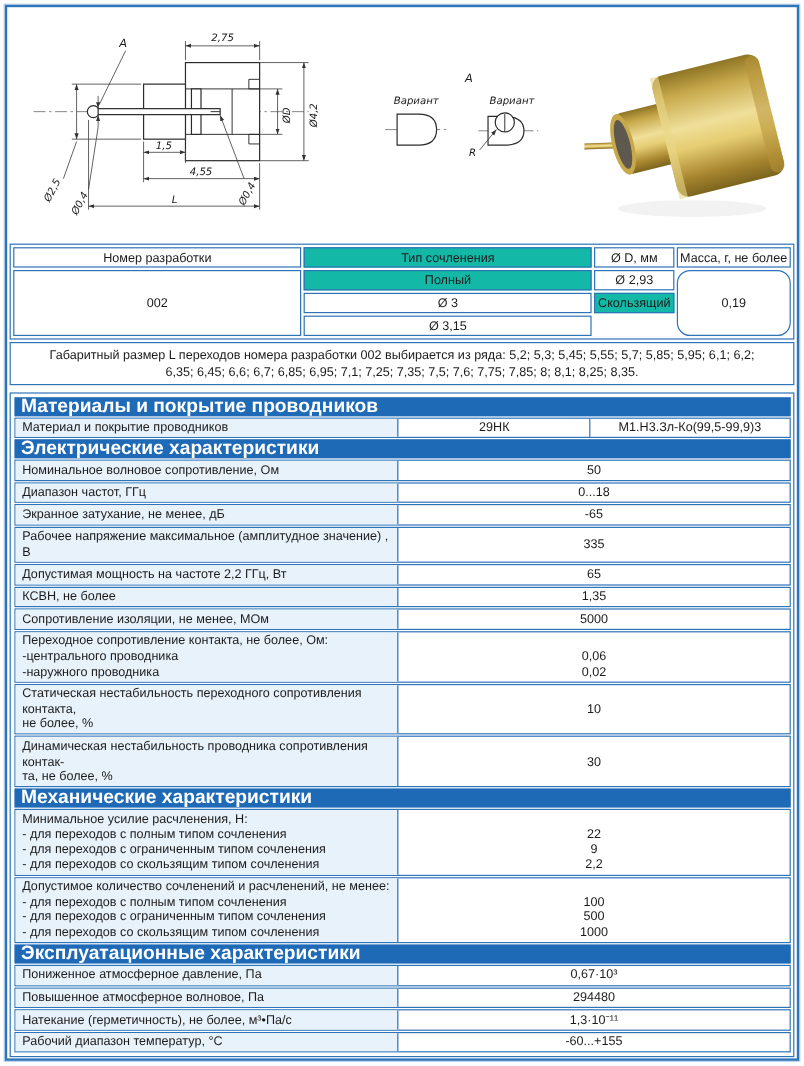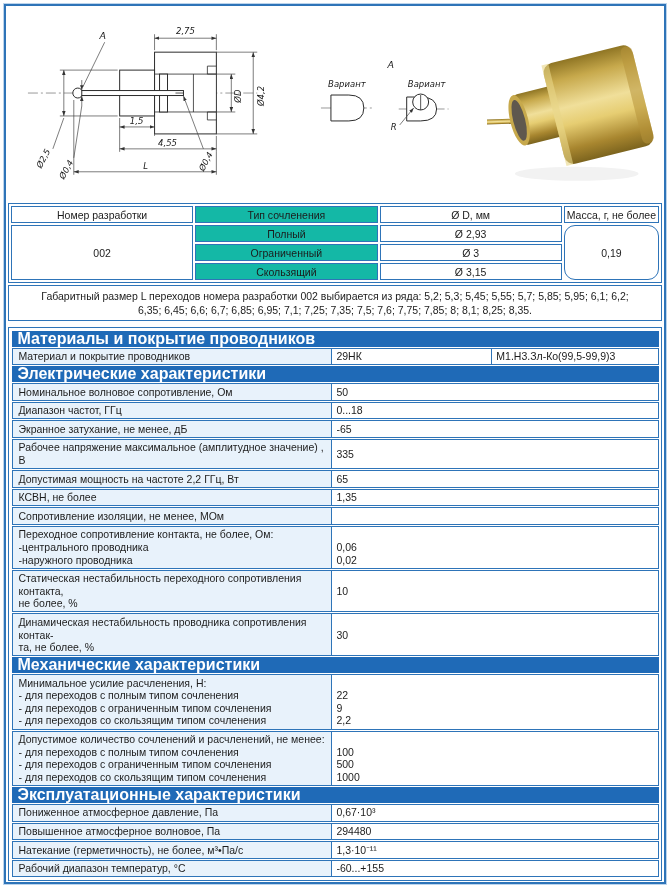--- a/index.html
+++ b/index.html
@@ -16,21 +16,21 @@
   .drawing-section { display:flex; height:197px; align-items:stretch; }
   .drawing-section svg { display:block; height:100%; }
   .ol { fill:#fff; stroke:#2b2b2b; stroke-width:1; }
   .thin { stroke:#2b2b2b; stroke-width:0.8; fill:none; }
   .cl { stroke:#555; stroke-width:0.6; stroke-dasharray:10 3 2 3; fill:none; }
   .dim { stroke:#444; stroke-width:0.7; fill:none; }
   .dt { font-family:"DejaVu Sans", sans-serif; font-style:italic; font-size:8.5px; fill:#1a1a1a; text-anchor:middle; }
   .dt2 { font-family:"DejaVu Sans", sans-serif; font-style:italic; font-size:9.5px; fill:#1a1a1a; text-anchor:middle; }
   
   .stable {
-    display:grid; grid-template-columns:repeat(3,1fr); gap:2px; padding:2px;
+    display:grid; grid-template-columns:repeat(2,1fr); gap:2px; padding:2px;
     border:1.3px solid #2e74b8;
   }
   .stable > div {
     border:1.2px solid #2e74b8; min-height:13px; display:flex; align-items:center;
     justify-content:center; font-size:10.5px; padding:1px 2px; background:#fff; text-align:center;
   }
   .stable .blue-cell { background:#14b8a6; }
   .stable .dev  { grid-column:1; grid-row:2 / span 3; }
   .stable .mass { grid-column:4; grid-row:2 / span 3;border-radius:11px; }
   .note-box {
@@ -42,21 +42,21 @@
   .sec {
     background:#1f6ab7; color:#fff; font-weight:bold; font-size:16px;
     padding:2px 6px; margin:1px; line-height:12px;
   }
   .crow { display:flex; border:1.2px solid #2e74b8; margin:1px; align-items:stretch; background:#fff; }
   .lbl {
     flex:0 0 49.6%; background:#e8f2fb; border-right:1.2px solid #2e74b8;
     padding:1.5px 6px; font-size:10.5px; line-height:12.6px; box-sizing:border-box;
   }
   .val {
-    flex:1; text-align:left; font-size:10.5px; line-height:12.6px; padding:1.5px 4px;
+    flex:1; text-align:center; font-size:10.5px; line-height:12.6px; padding:1.5px 4px;
     display:flex; flex-direction:column; justify-content:center; box-sizing:border-box;
   }
   .split .val1 { flex:0 0 24.8%; border-right:1.2px solid #2e74b8; }
   .split .val2 { flex:1; }
   .ml { display:block !important; }
   .ln { min-height:12.6px; }
 </style>
 </head>
 <body>
 
@@ -185,21 +185,20 @@
 
   <div class="stable">
     <div>Номер разработки</div>
     <div class="blue-cell">Тип сочленения</div>
     <div>Ø D, мм</div>
     <div>Масса, г, не более</div>
     <div class="dev">002</div>
     <div class="blue-cell">Полный</div>
     <div>Ø 2,93</div>
     <div class="mass">0,19</div>
-    <div class="blue-cell">Ограниченный</div>
     <div>Ø 3</div>
     <div class="blue-cell">Скользящий</div>
     <div>Ø 3,15</div>
   </div>
 
   <div class="note-box">Габаритный размер L  переходов номера разработки 002 выбирается из ряда: 5,2; 5,3; 5,45; 5,55; 5,7; 5,85; 5,95; 6,1; 6,2; 6,35; 6,45; 6,6; 6,7; 6,85; 6,95; 7,1; 7,25; 7,35; 7,5; 7,6; 7,75; 7,85; 8; 8,1; 8,25; 8,35.</div>
 
   <div class="ctable">
 
     <div class="sec">Материалы и покрытие проводников</div>
@@ -229,20 +228,21 @@
     <div class="crow">
       <div class="lbl">Допустимая мощность на частоте 2,2 ГГц, Вт</div>
       <div class="val">65</div>
     </div>
     <div class="crow">
       <div class="lbl">КСВН, не более</div>
       <div class="val">1,35</div>
     </div>
     <div class="crow">
       <div class="lbl">Сопротивление изоляции, не менее, МОм</div>
+      <div class="val">5000</div>
     </div>
     <div class="crow">
       <div class="lbl ml">
         <div class="ln">Переходное сопротивление контакта, не более, Ом:</div>
         <div class="ln">-центрального проводника</div>
         <div class="ln">-наружного проводника</div>
       </div>
       <div class="val ml">
         <div class="ln"></div>
         <div class="ln">0,06</div>

